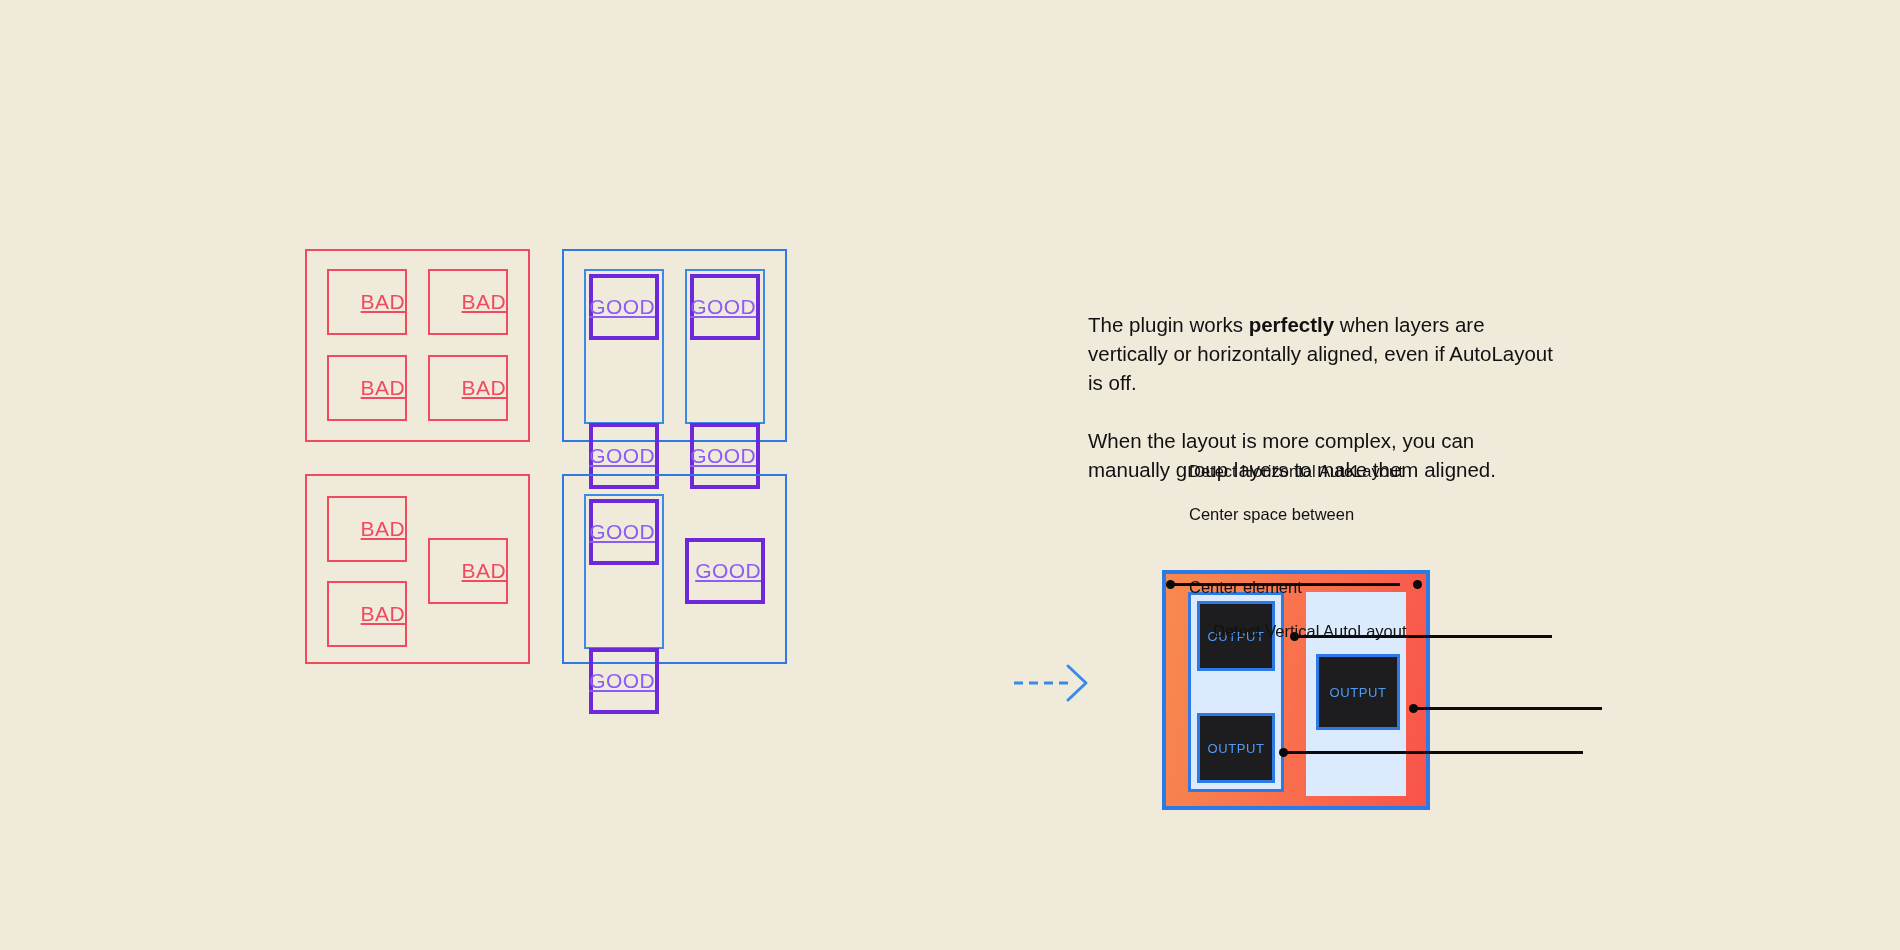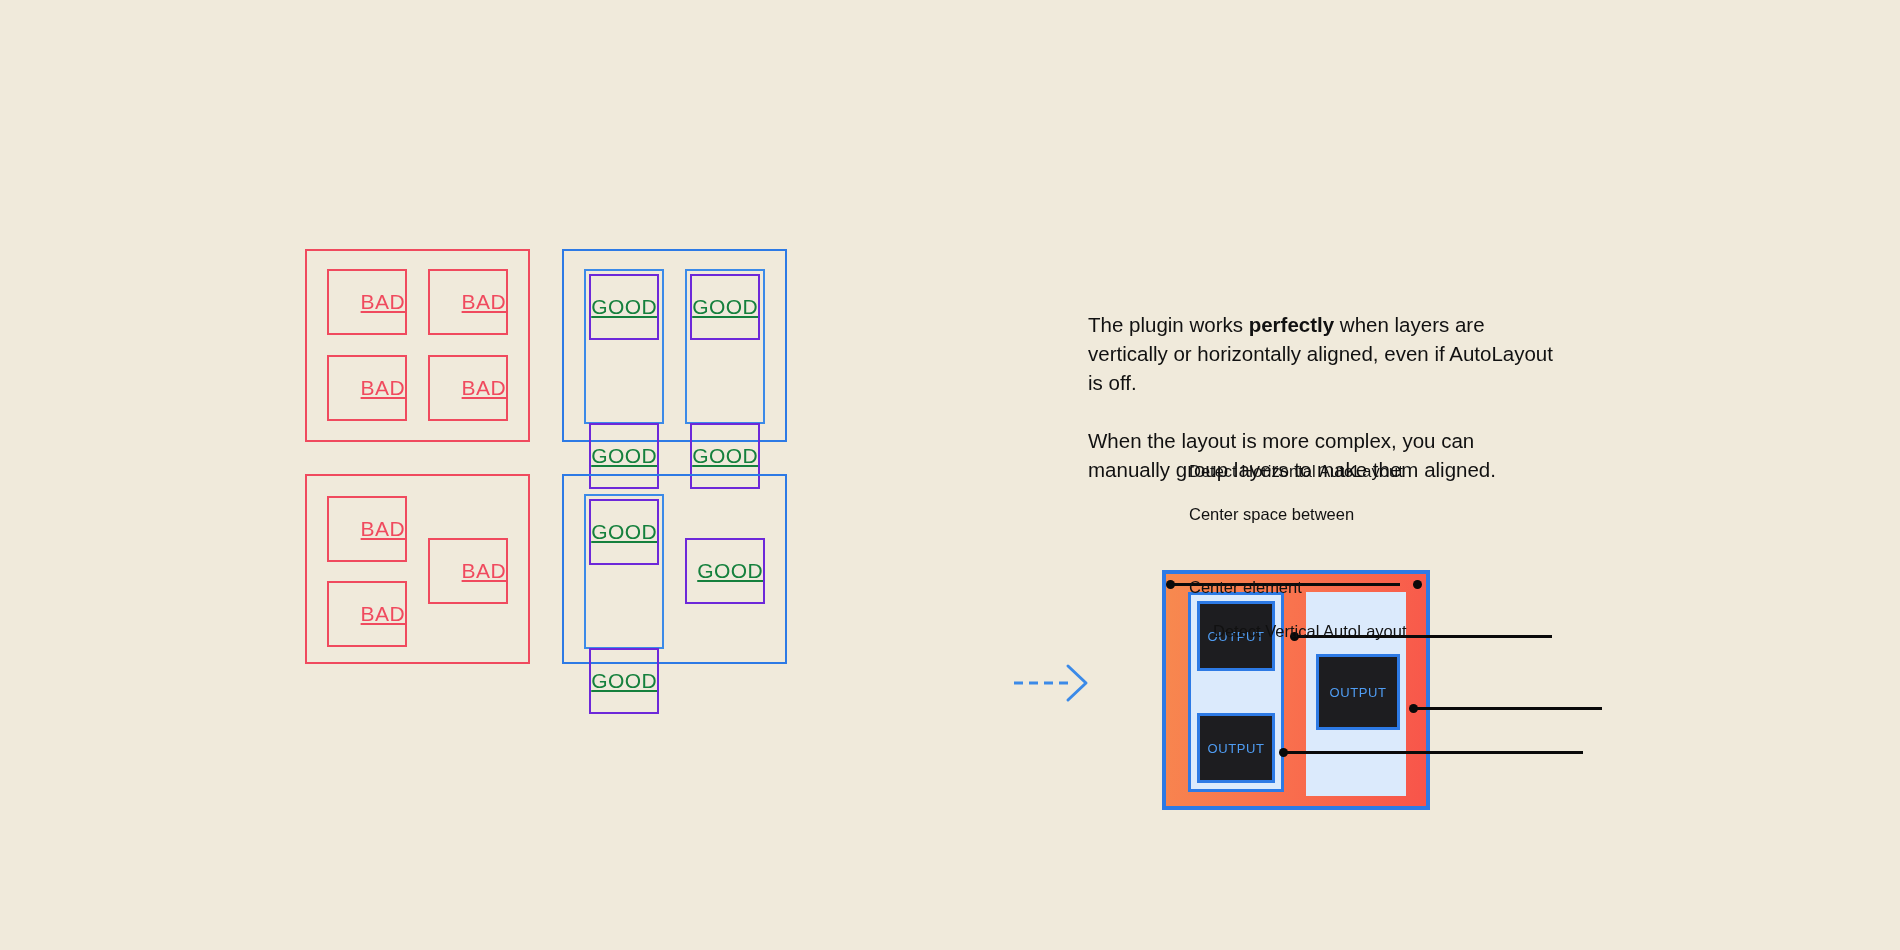--- a/index.html
+++ b/index.html
@@ -18,21 +18,21 @@
     letter-spacing: -0.6px; white-space: nowrap;
   }
 
   
   .panel { position: absolute; }
   .panel-bad { border: 2px solid #f04a5e; }
   .panel-good { border: 2px solid #2d7ae5; }
 
   .cell { position: absolute; display: flex; align-items: center; justify-content: flex-end; text-decoration: underline; }
   .cell-bad  { border: 2px solid #f04a5e; color: #f04a5e; }
-  .cell-good { border: 2px solid #6d28d9; color: #15803d; }
+  .cell-good { border: 4px solid #6d28d9; color: #8b5cf6; }
   .cell span { font-size: 21px; letter-spacing: 0.4px; }
 
   
   .group { position: absolute; border: 2px solid #3b8ae8; padding: 3px; }
   .group .cell-good { position: relative; }
 
   
   #arrow-svg { position: absolute; left: 1012px; top: 662px; }
 
   

